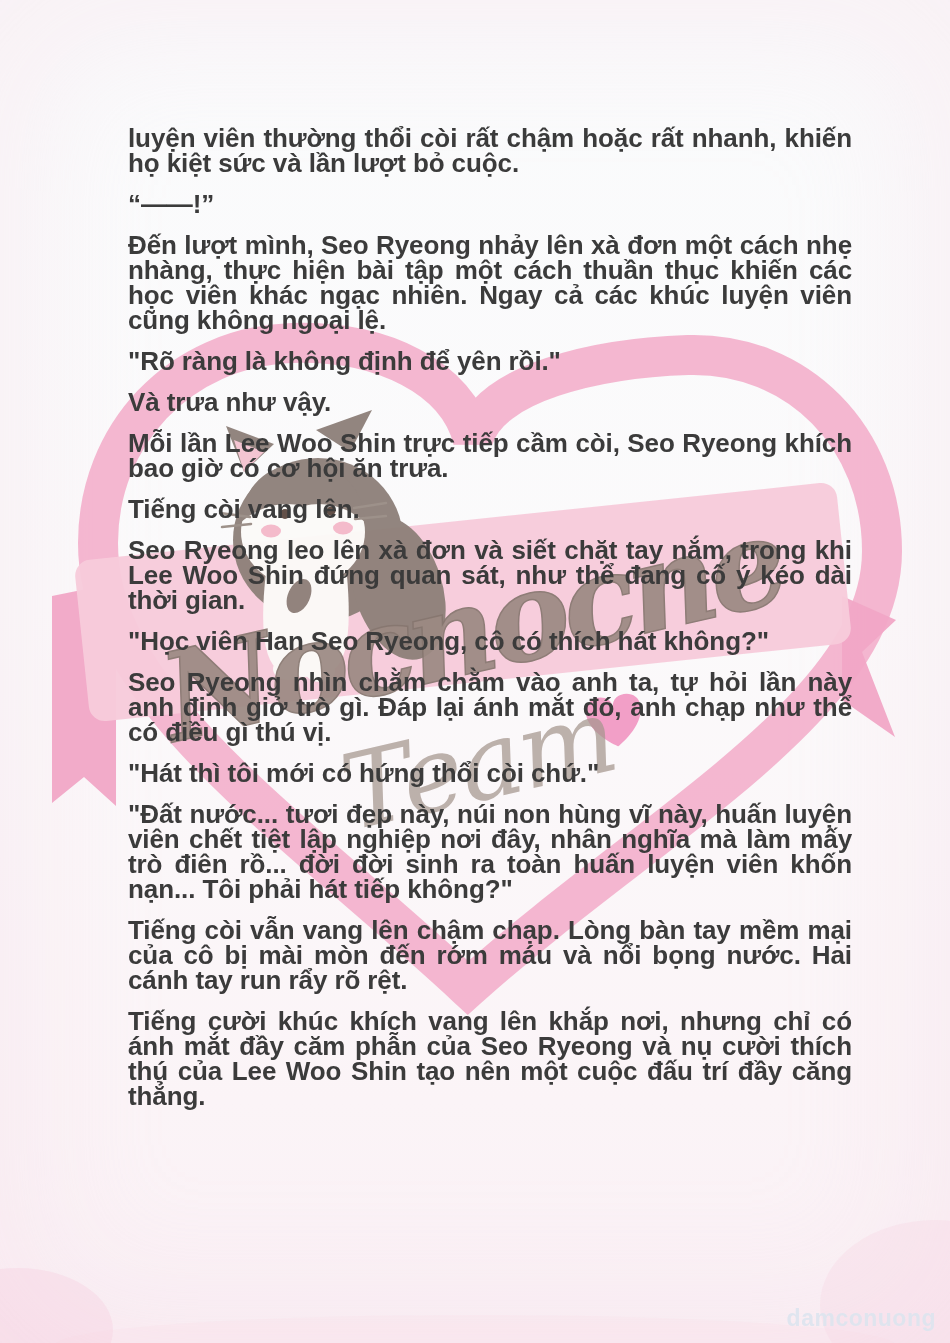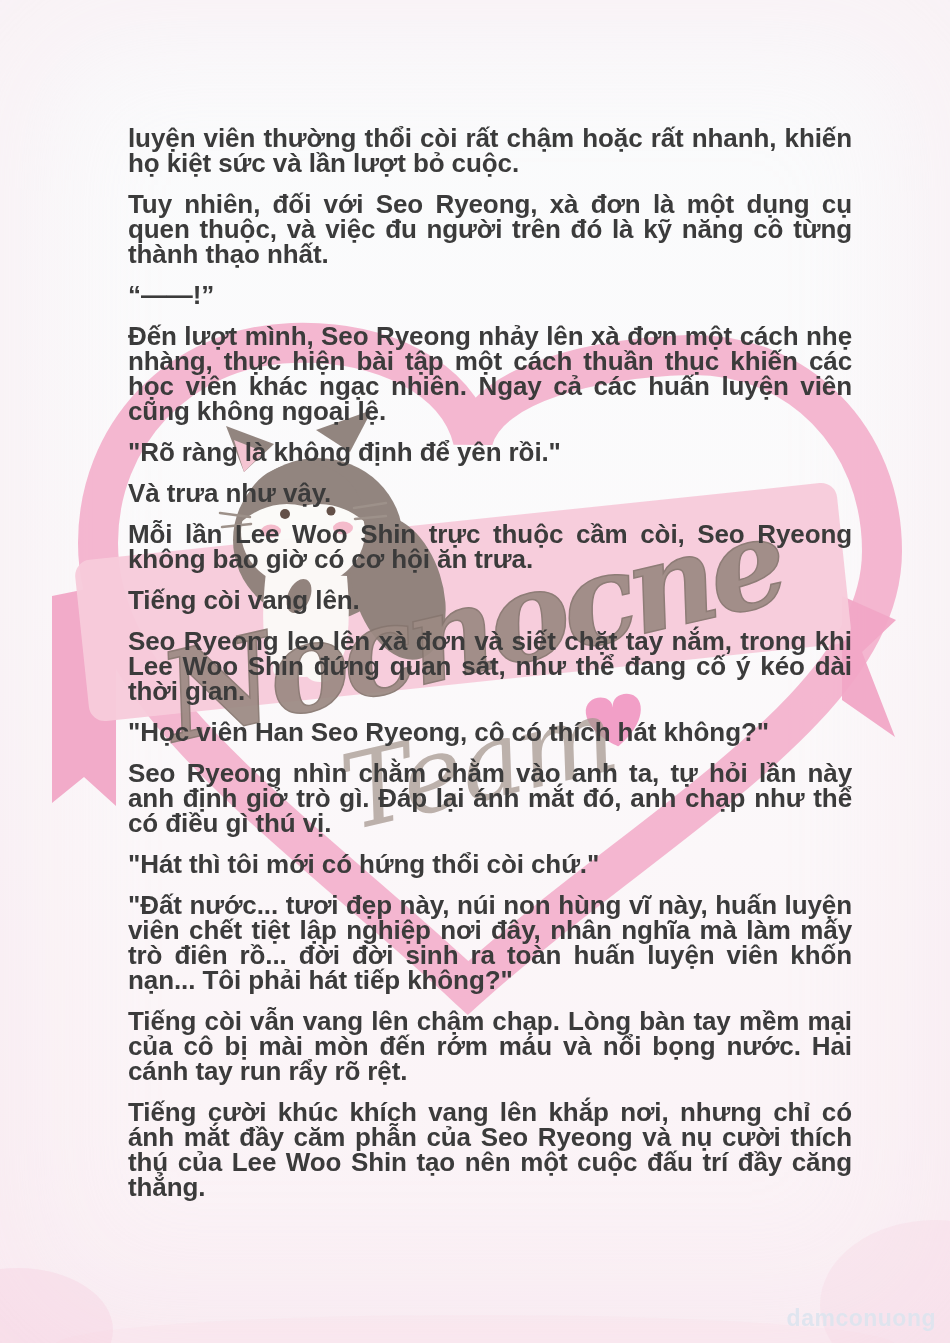--- a/index.html
+++ b/index.html
@@ -99,26 +99,25 @@
 
     <text x="478" y="800" transform="rotate(-13 478 762)" text-anchor="middle" font-family="'DejaVu Serif', serif" font-size="104" font-style="italic" fill="#a5968e" letter-spacing="-2" opacity="0.72">Team</text>
 
     <ellipse cx="18" cy="1330" rx="95" ry="62" fill="#f6c8da" opacity="0.30"></ellipse>
     <ellipse cx="935" cy="1305" rx="115" ry="85" fill="#f6c8da" opacity="0.22"></ellipse>
     <ellipse cx="475" cy="1345" rx="420" ry="30" fill="#f8d7e3" opacity="0.18"></ellipse>
   </svg>
 
   <div class="page-text">
     <p>luyện viên thường thổi còi rất chậm hoặc rất nhanh, khiến họ kiệt sức và lần lượt bỏ cuộc.</p>
-    <p>Tuy nhiên, đối với Seo Ryeong, xà đơn là một dụng cụ quen thuộc, và việc đu người trên đó là kỹ năng cô từng thành thạo nhất.</p>
     <p>“——!”</p>
-    <p>Đến lượt mình, Seo Ryeong nhảy lên xà đơn một cách nhẹ nhàng, thực hiện bài tập một cách thuần thục khiến các học viên khác ngạc nhiên. Ngay cả các huấn luyện viên cũng không ngoại lệ.</p>
+    <p>Đến lượt mình, Seo Ryeong nhảy lên xà đơn một cách nhẹ nhàng, thực hiện bài tập một cách thuần thục khiến các học viên khác ngạc nhiên. Ngay cả các khúc luyện viên cũng không ngoại lệ.</p>
     <p>"Rõ ràng là không định để yên rồi."</p>
     <p>Và trưa như vậy.</p>
-    <p>Mỗi lần Lee Woo Shin trực thuộc cầm còi, Seo Ryeong không bao giờ có cơ hội ăn trưa.</p>
+    <p>Mỗi lần Lee Woo Shin trực tiếp cầm còi, Seo Ryeong khích bao giờ có cơ hội ăn trưa.</p>
     <p>Tiếng còi vang lên.</p>
     <p>Seo Ryeong leo lên xà đơn và siết chặt tay nắm, trong khi Lee Woo Shin đứng quan sát, như thể đang cố ý kéo dài thời gian.</p>
     <p>"Học viên Han Seo Ryeong, cô có thích hát không?"</p>
     <p>Seo Ryeong nhìn chằm chằm vào anh ta, tự hỏi lần này anh định giở trò gì. Đáp lại ánh mắt đó, anh chạp như thể có điều gì thú vị.</p>
     <p>"Hát thì tôi mới có hứng thổi còi chứ."</p>
     <p>"Đất nước... tươi đẹp này, núi non hùng vĩ này, huấn luyện viên chết tiệt lập nghiệp nơi đây, nhân nghĩa mà làm mấy trò điên rồ... đời đời sinh ra toàn huấn luyện viên khốn nạn... Tôi phải hát tiếp không?"</p>
     <p>Tiếng còi vẫn vang lên chậm chạp. Lòng bàn tay mềm mại của cô bị mài mòn đến rớm máu và nổi bọng nước. Hai cánh tay run rẩy rõ rệt.</p>
     <p>Tiếng cười khúc khích vang lên khắp nơi, nhưng chỉ có ánh mắt đầy căm phẫn của Seo Ryeong và nụ cười thích thú của Lee Woo Shin tạo nên một cuộc đấu trí đầy căng thẳng.</p>
   </div>
 

